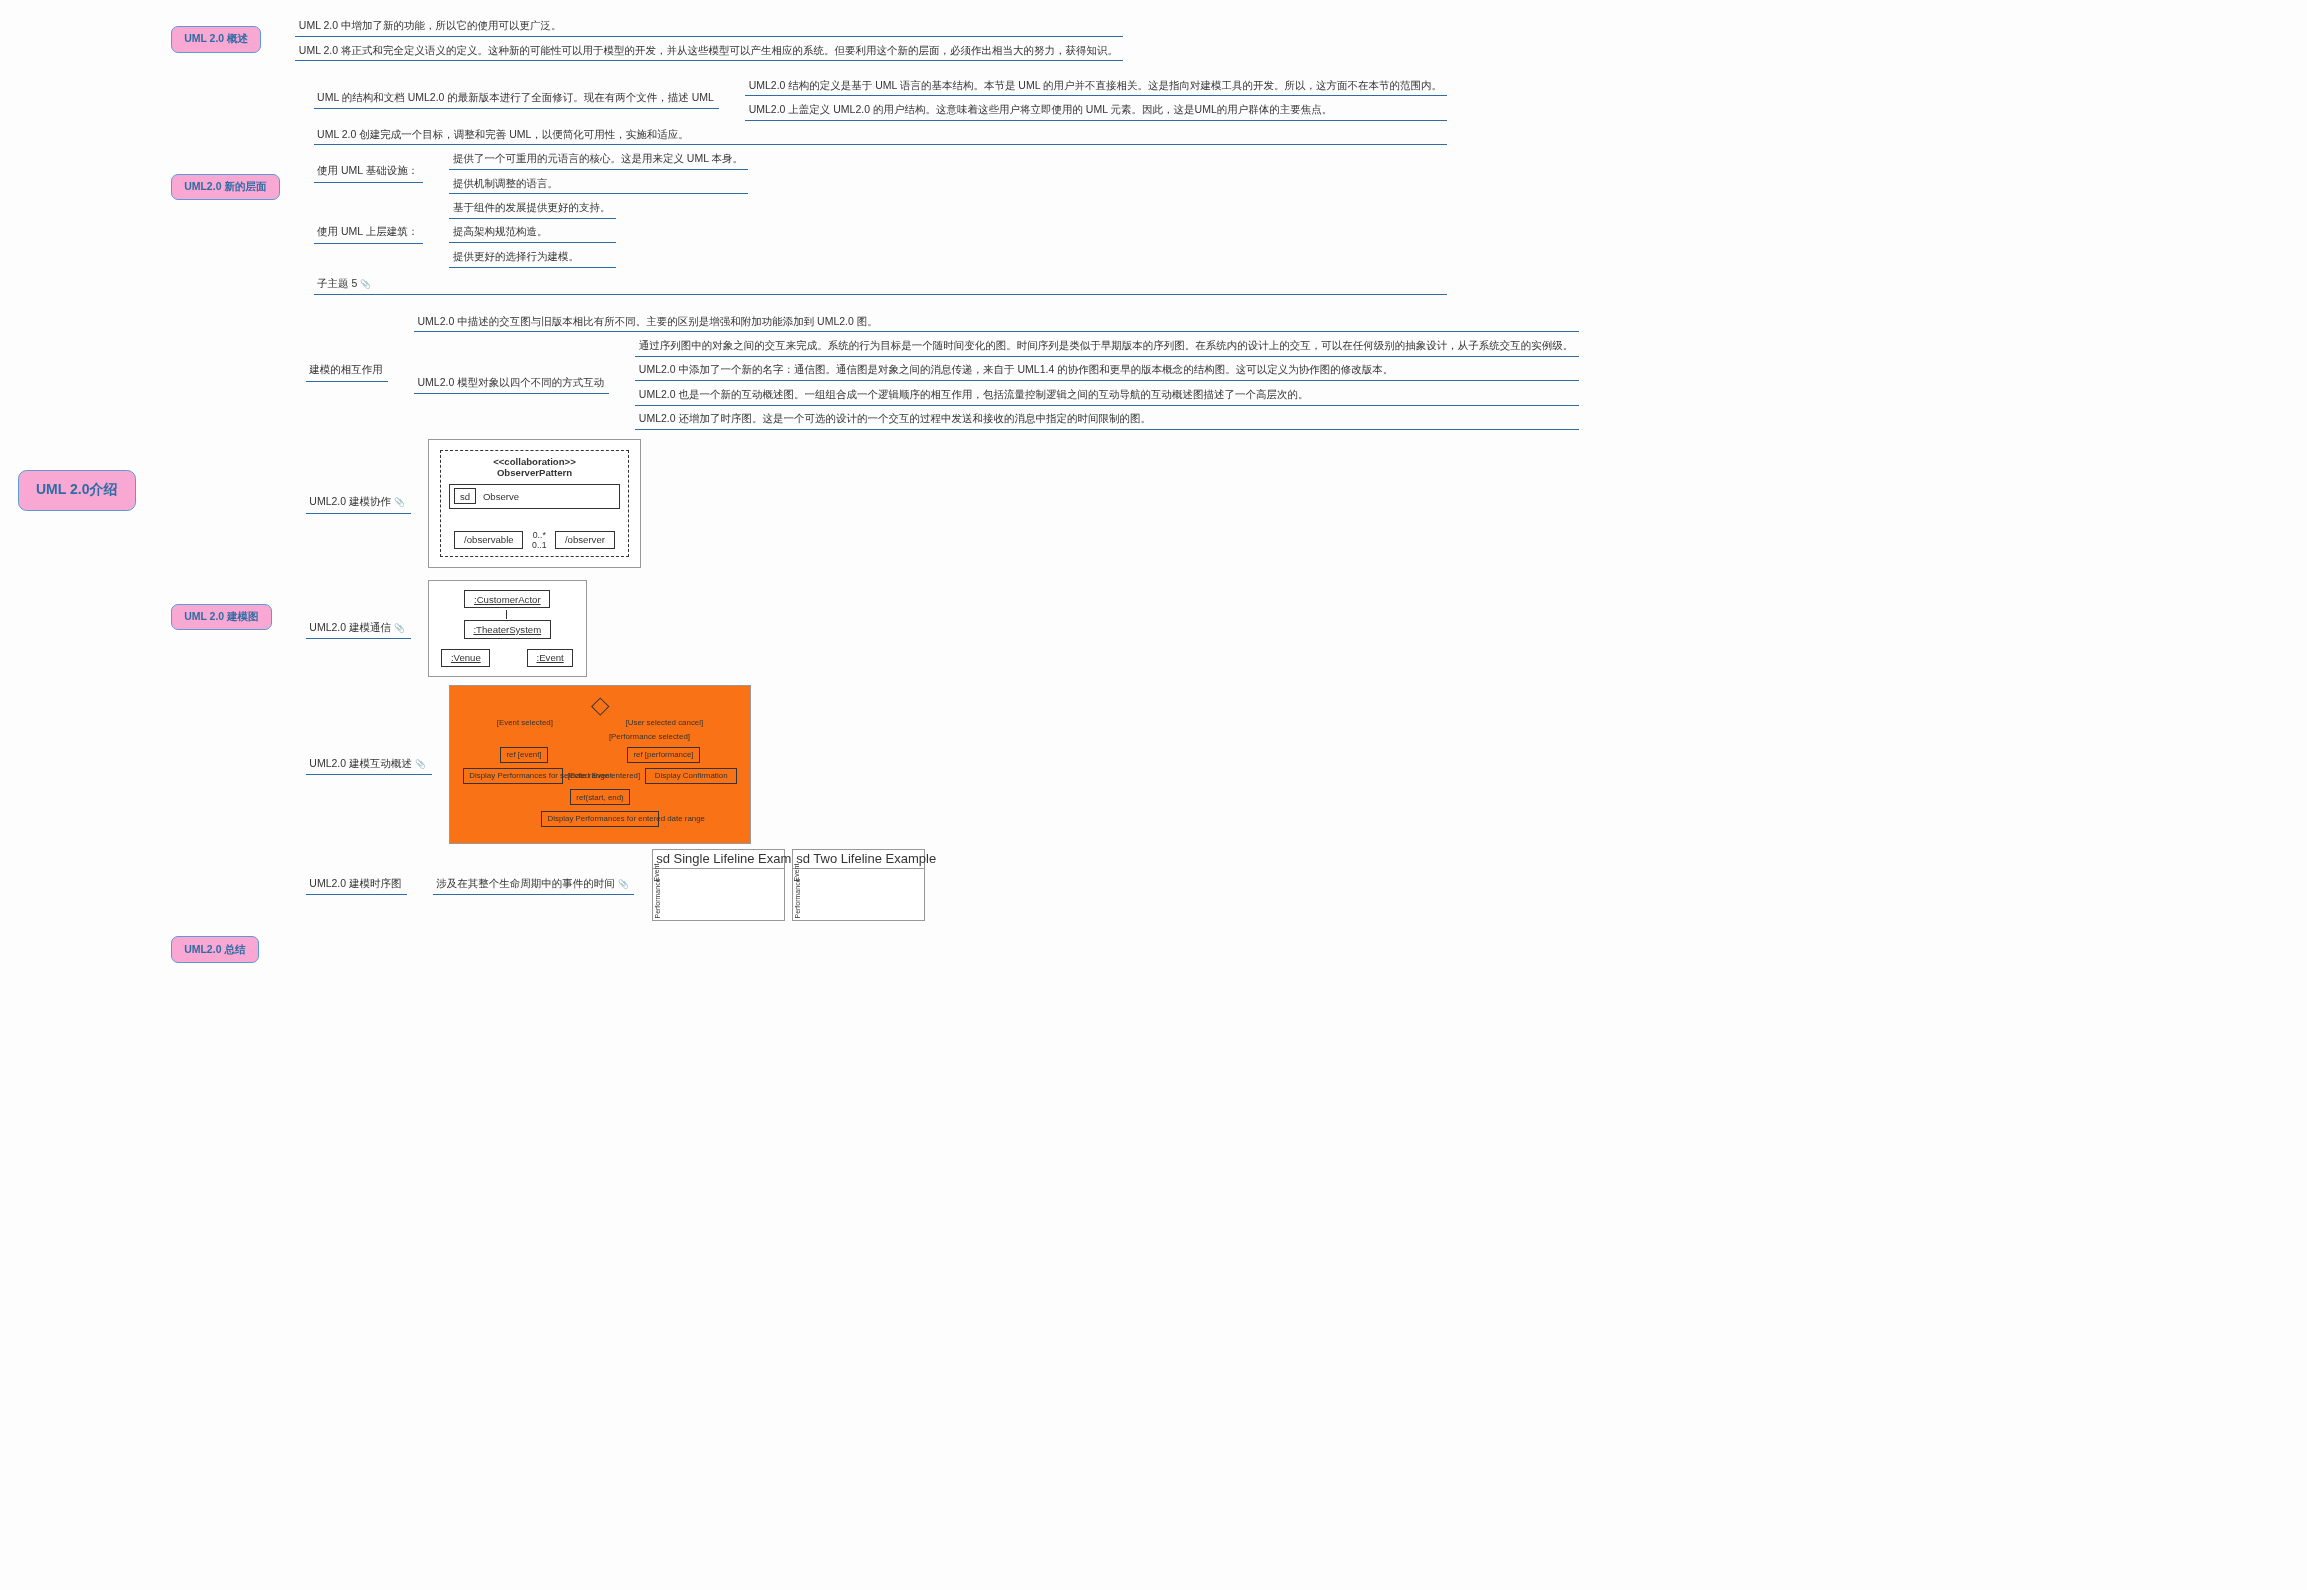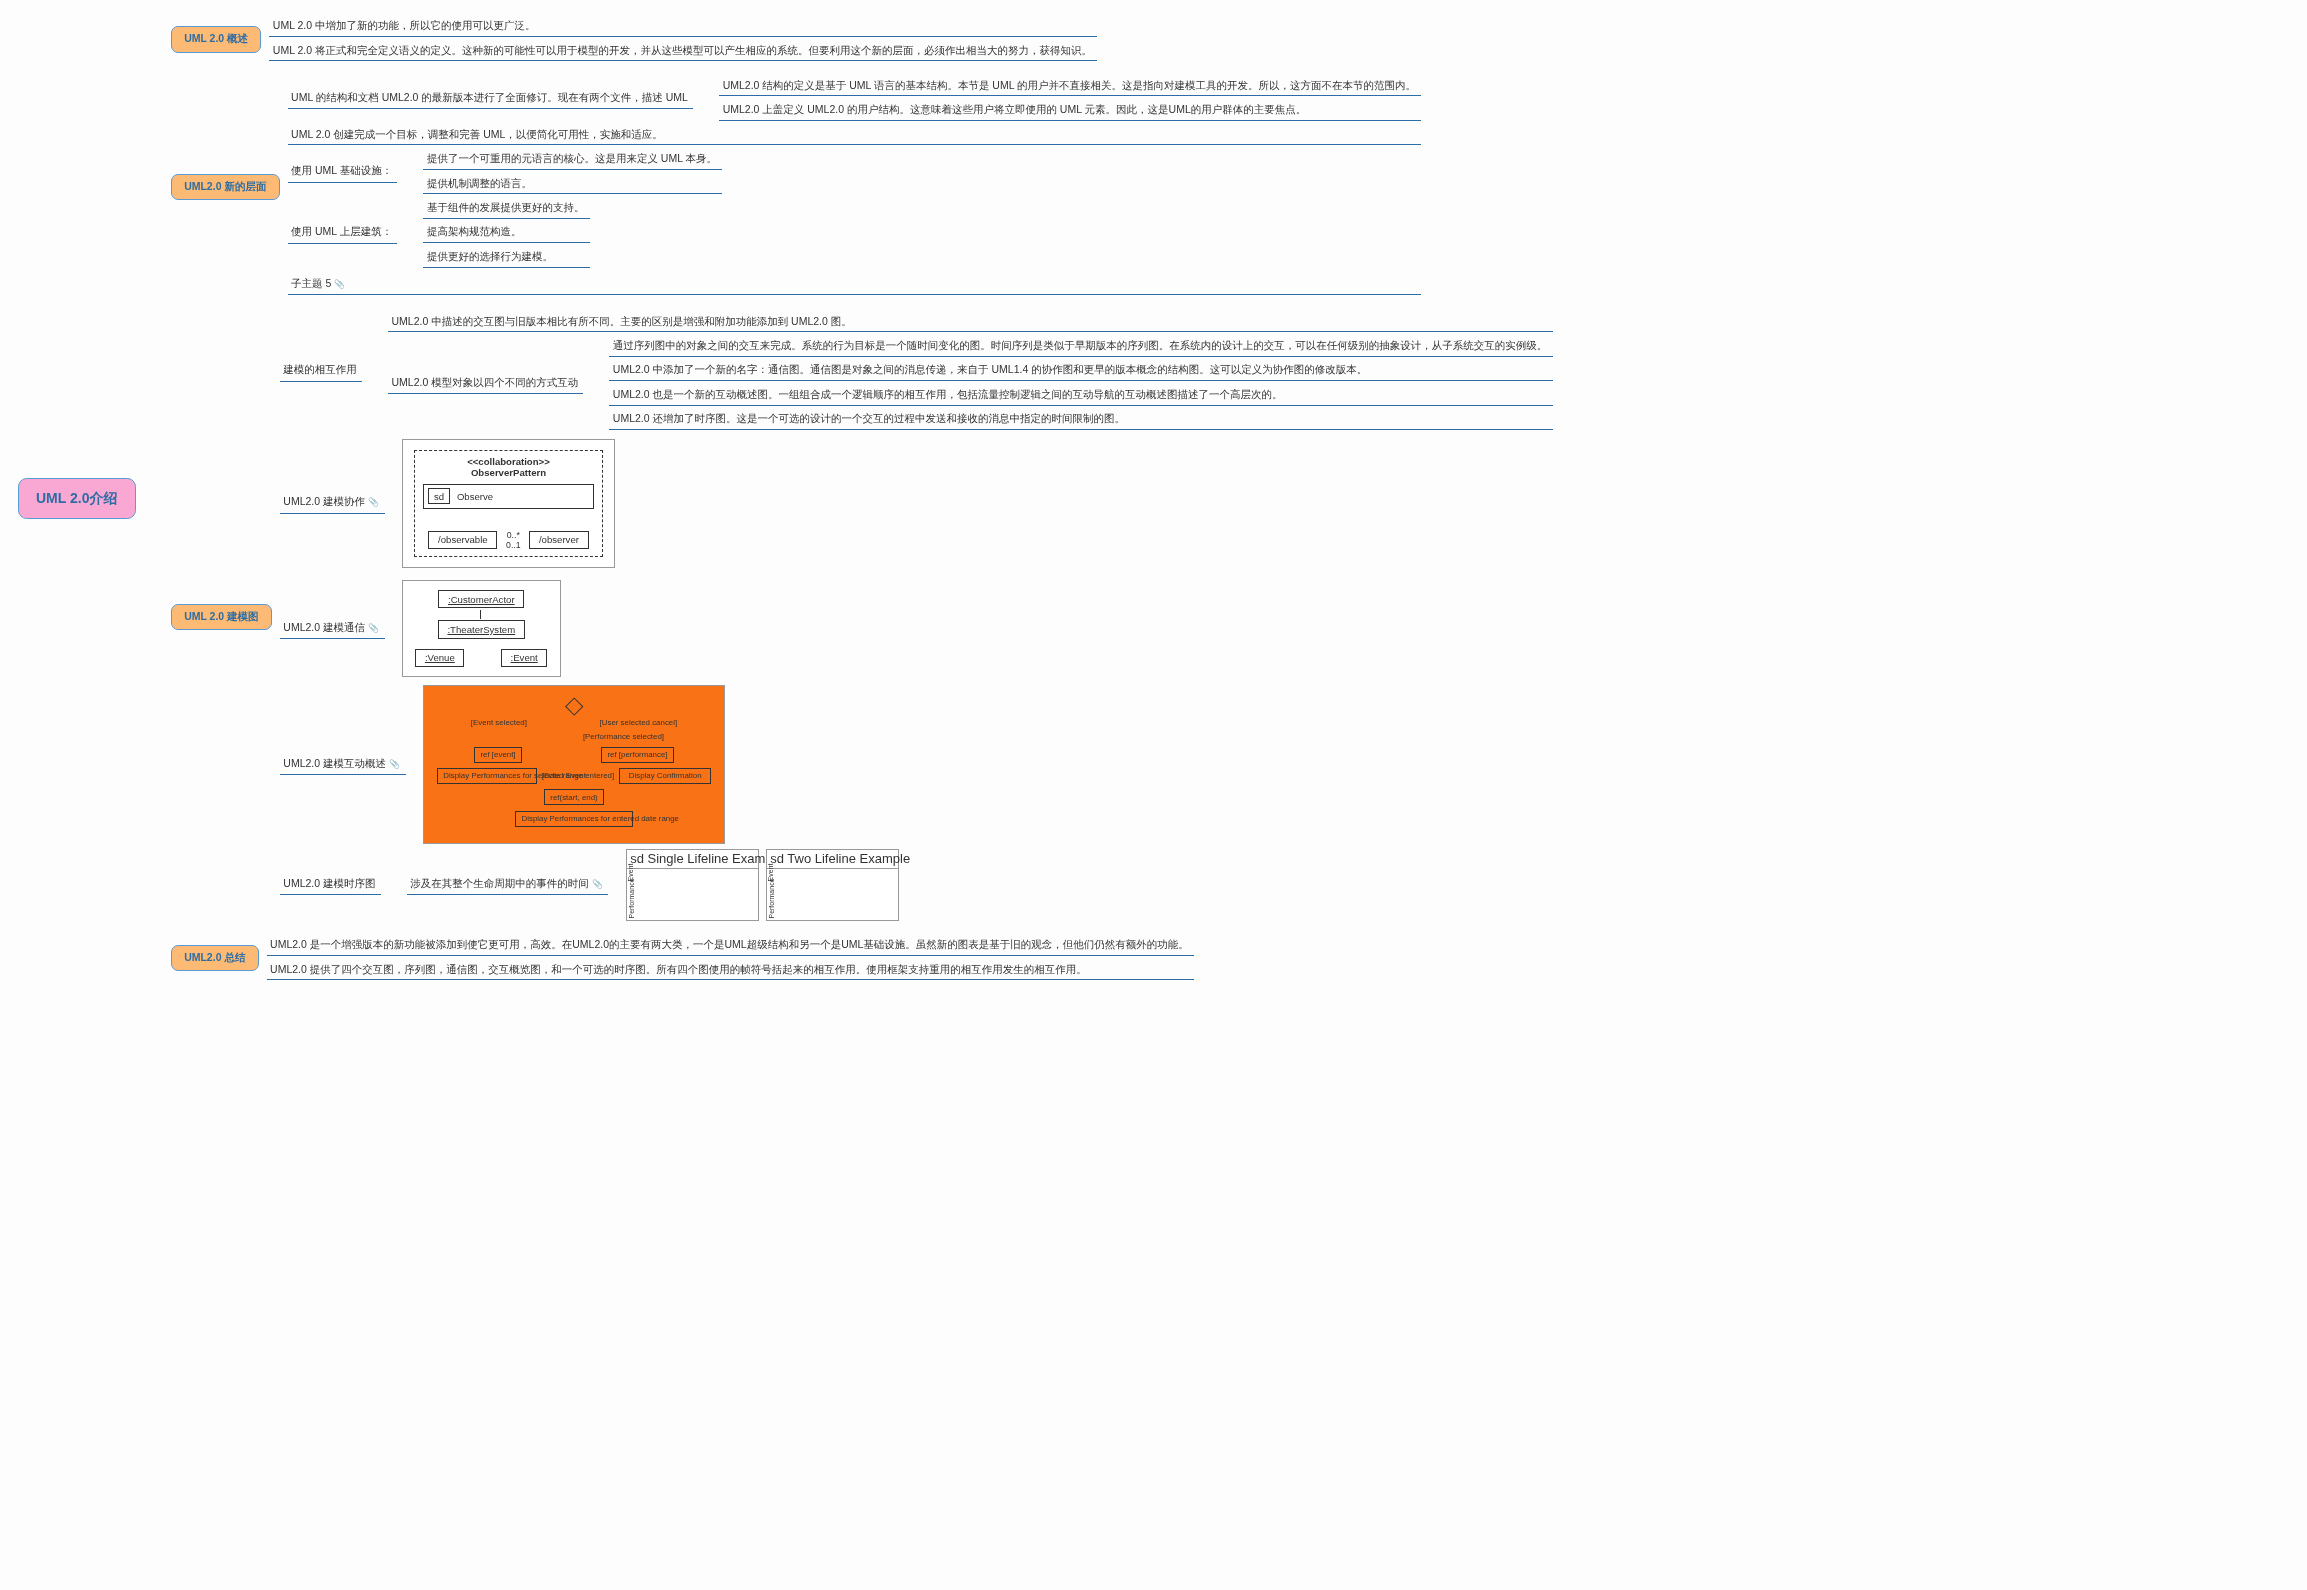--- a/index.html
+++ b/index.html
@@ -36,24 +36,24 @@
   }
   .col {
     display: flex;
     flex-direction: column;
     gap: 5.2px;
   }
   .main-node {
     border: 1.3px solid #5b9bd5;
     border-radius: 7px;
     padding: 5.2px 12.2px;
-    background: #fdba74;
+    background: #f9a8d4;
     color: #2e6da4;
     font-weight: bold;
-    margin-right: 8px;
+    margin-right: 34px;
   }
   .sub-node {
     border-bottom: 1.3px solid #2e6da4;
     padding: 2.6px 5.2px 3.5px 3.5px;
     margin: 1.7px 0;
     display: inline-block;
     color: #333;
   }
   .leaf {
     border-bottom: 0.9px solid #2e6da4;
@@ -318,23 +318,19 @@
               </div>
             </div>
           </div>
         </div>
 
       </div>
     </div>
 
     <div class="row">
       <div class="main-node">UML2.0 总结</div>
-      <div class="col">
-        <span class="leaf">UML2.0 是一个增强版本的新功能被添加到使它更可用，高效。在UML2.0的主要有两大类，一个是UML超级结构和另一个是UML基础设施。虽然新的图表是基于旧的观念，但他们仍然有额外的功能。</span>
-        <span class="leaf">UML2.0 提供了四个交互图，序列图，通信图，交互概览图，和一个可选的时序图。所有四个图使用的帧符号括起来的相互作用。使用框架支持重用的相互作用发生的相互作用。</span>
-      </div>
     </div>
 
   </div>
 </div>
 
 <div class="watermark"></div>
 
 
 </body></html>

